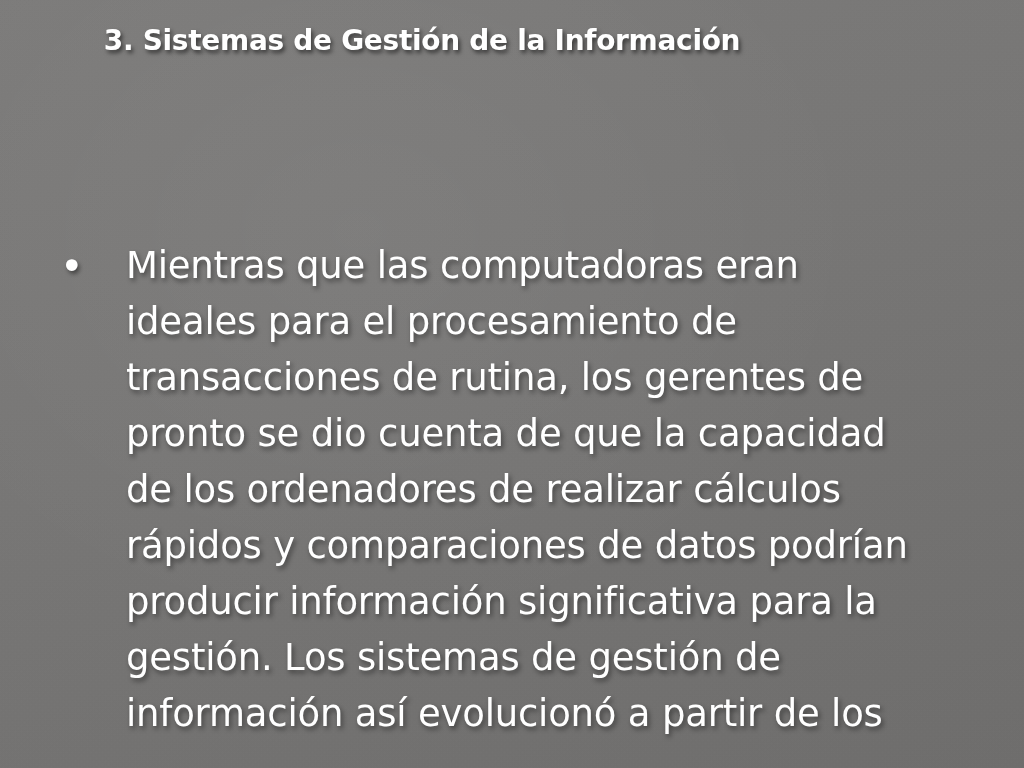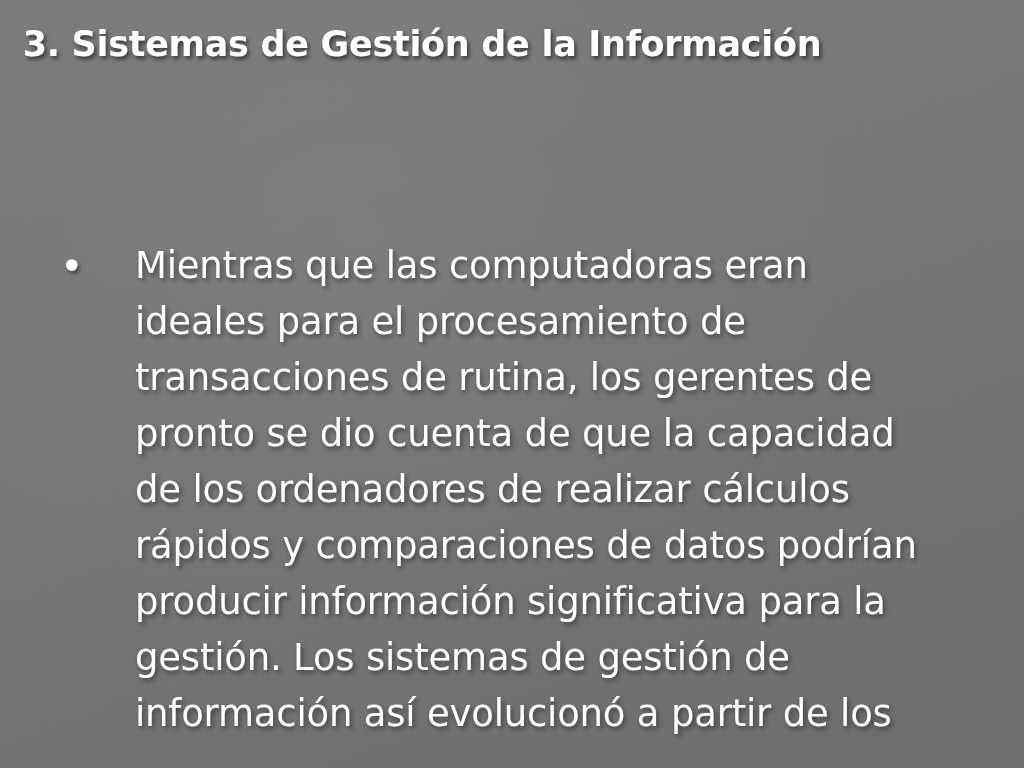--- a/index.html
+++ b/index.html
@@ -33,21 +33,21 @@
   }
   .slide-title {
     position: absolute;
     left: 0;
     top: 24px;
     width: 844px;
     text-align: center;
     color: #ffffff;
     font-family: "DejaVu Sans", sans-serif;
     font-weight: bold;
-    font-size: 35px;
+    font-size: 28px;
     letter-spacing: -0.3px;
     text-shadow: 2px 3px 4px rgba(0,0,0,0.55);
   }
   .body-block {
     position: absolute;
     left: 60px;
     top: 238px;
     width: 905px;
     display: flex;
     align-items: flex-start;
@@ -63,21 +63,20 @@
   }
   .bullet-text {
     flex: 1 1 auto;
     color: #ffffff;
     font-family: "DejaVu Sans", sans-serif;
     font-size: 37px;
     line-height: 56px;
     letter-spacing: -0.2px;
     text-shadow: 2px 3px 5px rgba(0,0,0,0.45);
     max-width: 800px;
-    margin-left: 9px;
   }
 </style>
 </head>
 <body>
 
 <div class="slide">
   <div class="noise"></div>
 
   <div class="slide-title">3. Sistemas de Gestión de la Información</div>
 

